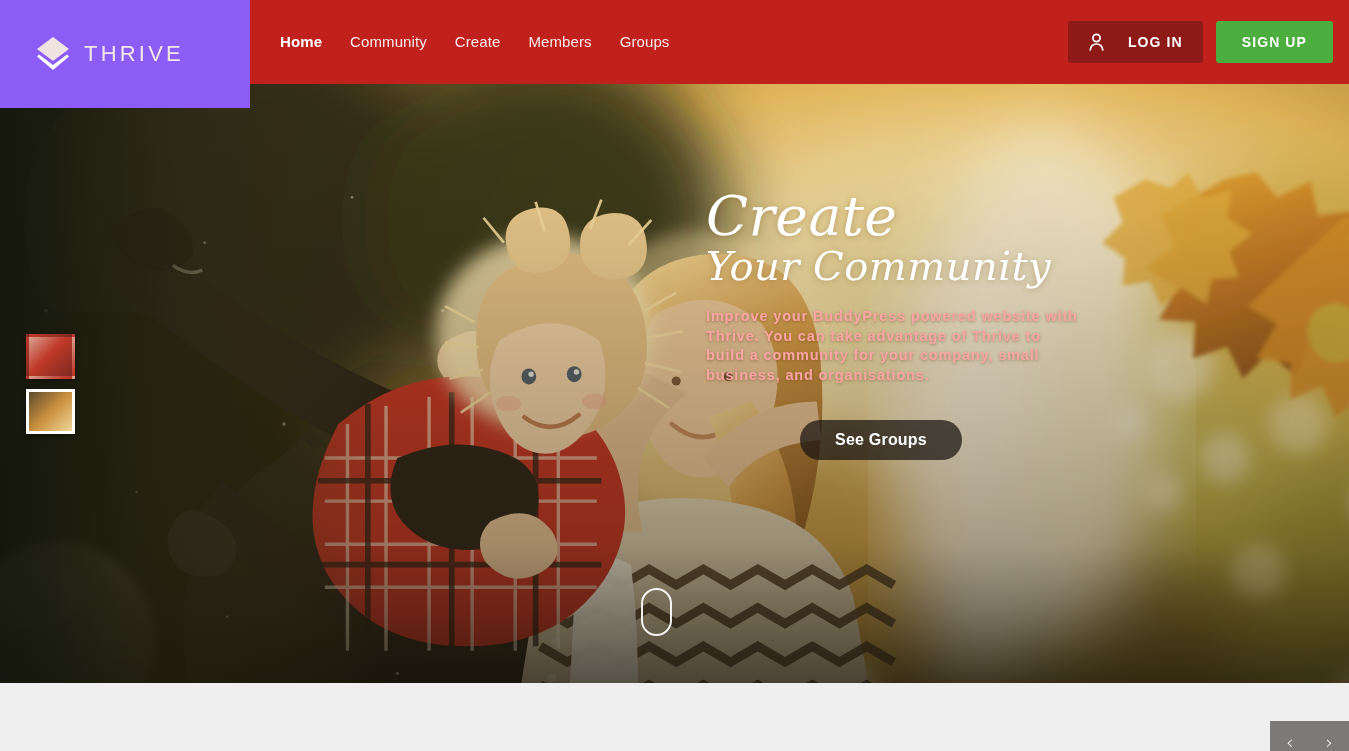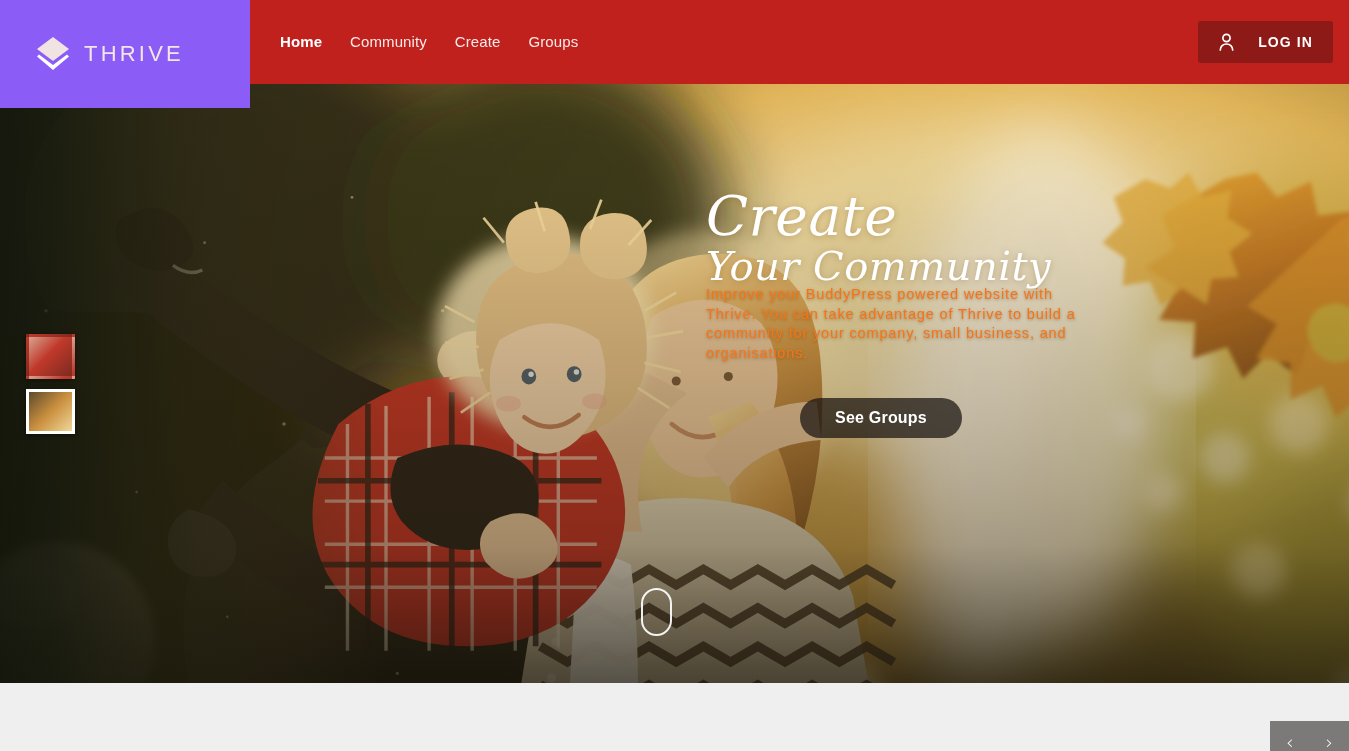--- a/index.html
+++ b/index.html
@@ -77,23 +77,24 @@
     font-family:"DejaVu Serif", serif;
     font-style:italic;
     font-size:55px;
     line-height:0.96;
     font-weight:400;
     letter-spacing:0.5px;
     text-shadow:0 1px 6px rgba(120,80,20,.35);
   }
   .hero-title .l2 { display:block; font-size:40px; margin-top:4px; }
   .hero-desc {
-    color:#f97316;
+    margin-top:22px;
+    color:#fca5a5;
     font-size:14.5px;
-    font-weight:normal;
+    font-weight:bold;
     line-height:1.35;
     letter-spacing:0.85px;
     width:378px;
     text-shadow:0 1px 3px rgba(90,60,15,.45);
   }
   .hero-cta-wrap { margin-top:35px; display:flex; justify-content:center; width:350px;}
   .btn-groups {
     background:rgba(25,20,16,.72);
     color:#fff; border:none;
     height:40px; padding:0 35px;
@@ -151,31 +152,33 @@
       <polygon points="20,3 36,15 20,27 4,15" fill="#f2e3e3"></polygon>
       <polygon points="20,31 6,20.5 4,22.5 20,36 36,22.5 34,20.5" fill="#ffffff"></polygon>
     </svg>
     <span class="logo-text">THRIVE</span>
   </div>
 
   <nav class="nav">
     <span class="nav-item active">Home</span>
     <span class="nav-item">Community</span>
     <span class="nav-item">Create</span>
+    <span class="nav-item">Members</span>
     <span class="nav-item">Groups</span>
   </nav>
 
   <div class="header-actions">
     <button class="btn-login">
       <svg class="user-icon" viewBox="0 0 17 18">
         <circle cx="8.5" cy="5" r="3.6" fill="none" stroke="#fff" stroke-width="1.7"></circle>
         <path d="M2.3 17c0-3.6 2.8-6 6.2-6s6.2 2.4 6.2 6" fill="none" stroke="#fff" stroke-width="1.7" stroke-linecap="round"></path>
       </svg>
       <span>LOG IN</span>
     </button>
+    <button class="btn-signup">SIGN UP</button>
   </div>
 </div>
 
 <div class="hero">
 
   <svg class="hero-photo" viewBox="0 0 1349 599" preserveAspectRatio="xMidYMid slice">
     <defs>
       <radialGradient id="sunglow" cx="0.70" cy="0.33" r="0.62">
         <stop offset="0%" stop-color="#fff9ec"></stop>
         <stop offset="28%" stop-color="#fbe9b6"></stop>

